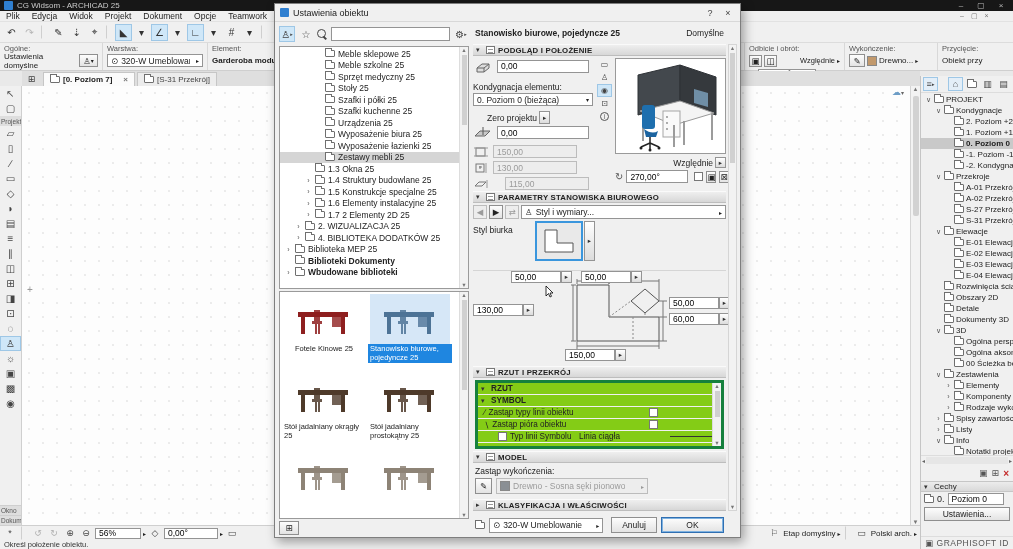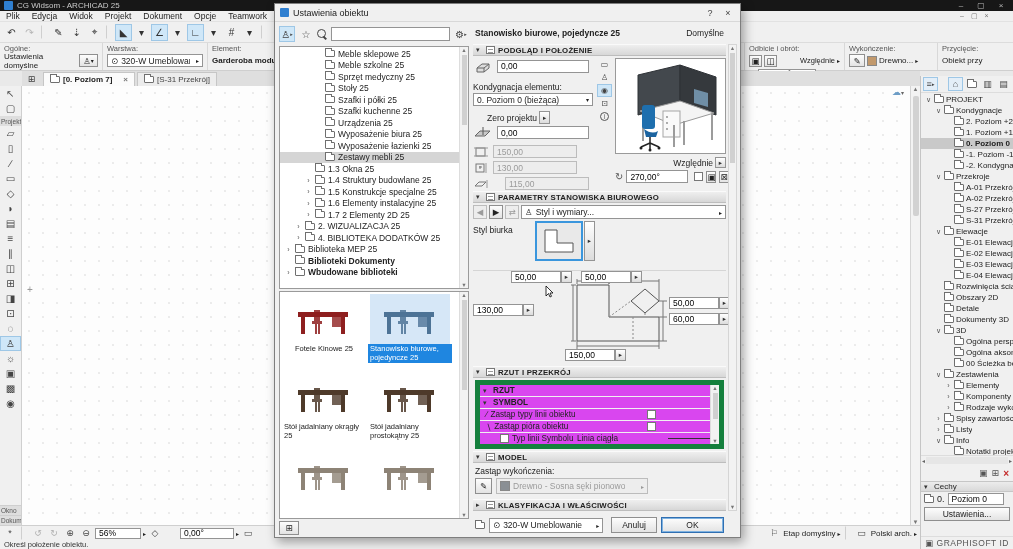--- a/index.html
+++ b/index.html
@@ -126,21 +126,21 @@
   .pnb{width:14px;height:14px}
   #stylerow{display:flex;margin-top:2px;height:48px}
   #lprev{width:48px;height:40px;border:2px solid #3a96dd;background:#e9e9e9;display:flex;align-items:center;justify-content:center}
   .prow{display:flex;align-items:center;gap:3px;height:13px;margin-bottom:2px}
   .plab{width:64px;font-size:8.5px}
   #diagram{position:relative;height:92px;border-top:1px solid #d5d5d5;margin-top:1px}
   .dimf{position:absolute;display:flex}
   .dimf input{width:50px;height:12px}
   .cursor{position:absolute;left:72px;top:14px}
   #b3{height:73px;padding:2px}
-  #b3 .list{position:relative;height:100%;background:#d946ef;border:5px solid #15803d;overflow:hidden}
+  #b3 .list{position:relative;height:100%;background:#84cc16;border:3px solid #15803d;overflow:hidden}
   .lrow{height:12px;display:flex;align-items:center;gap:3px;padding:0 3px;font-size:8.2px;border-bottom:1px solid #f0f0f0}
   .lrow .sub{font-weight:bold}
   .lrow .val{width:88px;flex:none}
   #b3 .tsb{position:absolute;right:0;top:0;bottom:0;width:9px;background:#f2f2f2;border-left:1px solid #ddd;display:flex;flex-direction:column;align-items:center;font-size:5.5px;color:#777}
   #b4{height:36px;padding:1px 2px}
   #b5gap{height:4px}
   #dfoot{position:absolute;left:0;right:0;bottom:3px;height:18px;display:flex;align-items:center;gap:4px;padding:0 2px}
   .pbtn{height:16px;border:1px solid #8f8f8f;background:linear-gradient(#fdfdfd,#e3e3e3);display:flex;align-items:center;justify-content:center;font-size:8.5px;padding:0 10px}
   .pbtn.primary{border:1px solid #2f6fb2;box-shadow:0 0 0 1px #7fb2e0 inset;width:84px}
   svg{display:block}
@@ -759,21 +759,21 @@
 <div id="bottombar" class="ab">
   <span class="bbi">*</span>
   <span class="tbi sep"></span>
   <span class="bbi dim">↺</span>
   <span class="bbi dim">↻</span>
   <span class="bbi">⊕</span>
   <span class="bbi">⊖</span>
   <input class="fld" style="width: 46px; height: 11px;" readonly="" value="56%">
   <span style="font-size:6px">▸</span>
   <span class="bbi">◇</span>
-  <input class="fld" style="width: 54px; height: 11px; margin-left: 16px;" readonly="" value="0,00°">
+  <input class="fld" style="width: 54px; height: 11px;" readonly="" value="0,00°">
   <span style="font-size:6px">▸</span>
   <span class="bbi">▭</span>
   <span class="sp"></span>
   <span class="bbi">⚐</span>
   <span>Etap domyślny</span>
   <span style="font-size:6px">▸</span>
   <span class="tbi sep"></span>
   <span class="bbi">▭</span>
   <span>Polski arch.</span>
   <span style="font-size:6px">▸</span>

